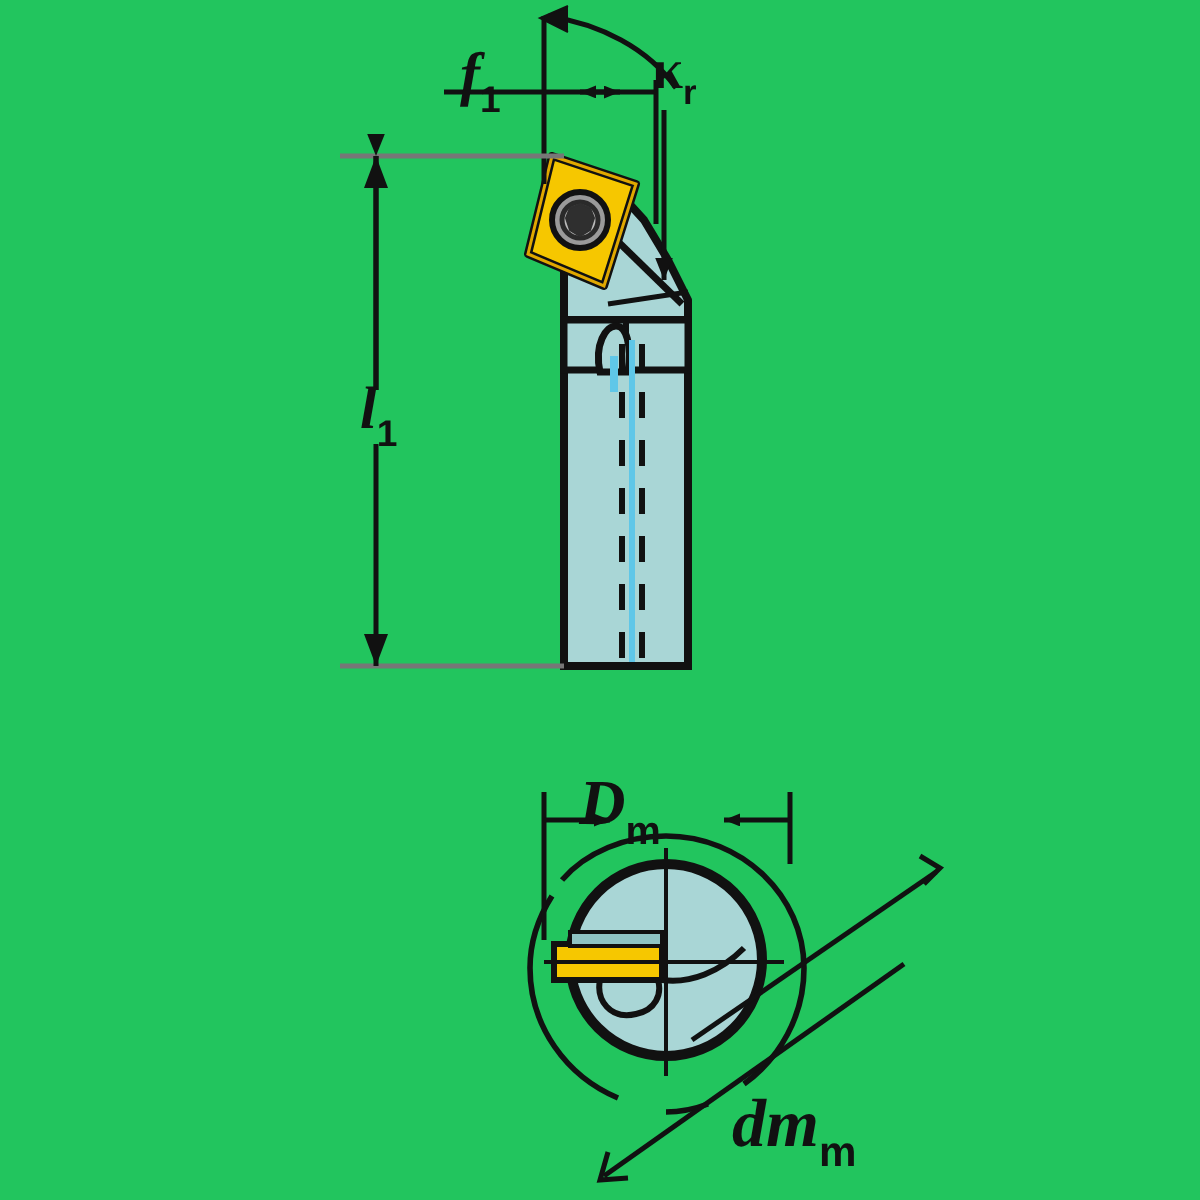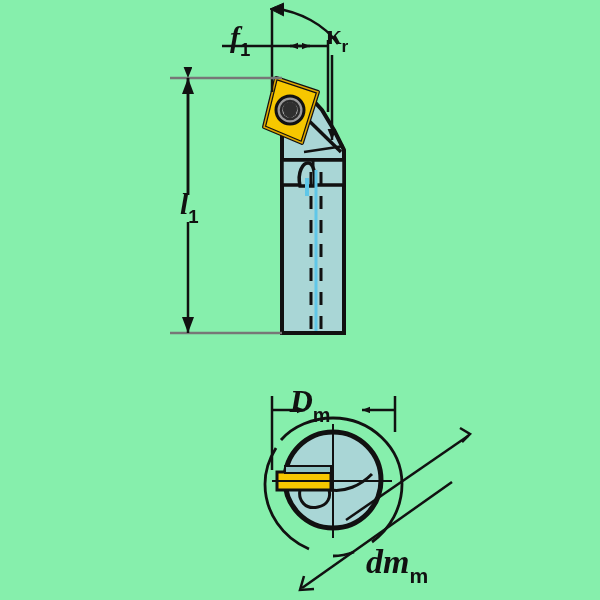--- a/index.html
+++ b/index.html
@@ -10,21 +10,21 @@
   body {
     width: 600px;
     height: 600px;
     overflow: hidden;
     font-family: "Liberation Serif", serif;
   }
   #drawing-root {
     position: relative;
     width: 600px;
     height: 600px;
-    background: #86efac;
+    background: #22c55e;
   }
   svg#tool-drawing {
     display: block;
     width: 600px;
     height: 600px;
   }
   .dim-label {
     font-family: "Liberation Serif", serif;
     font-style: italic;
     font-weight: bold;

